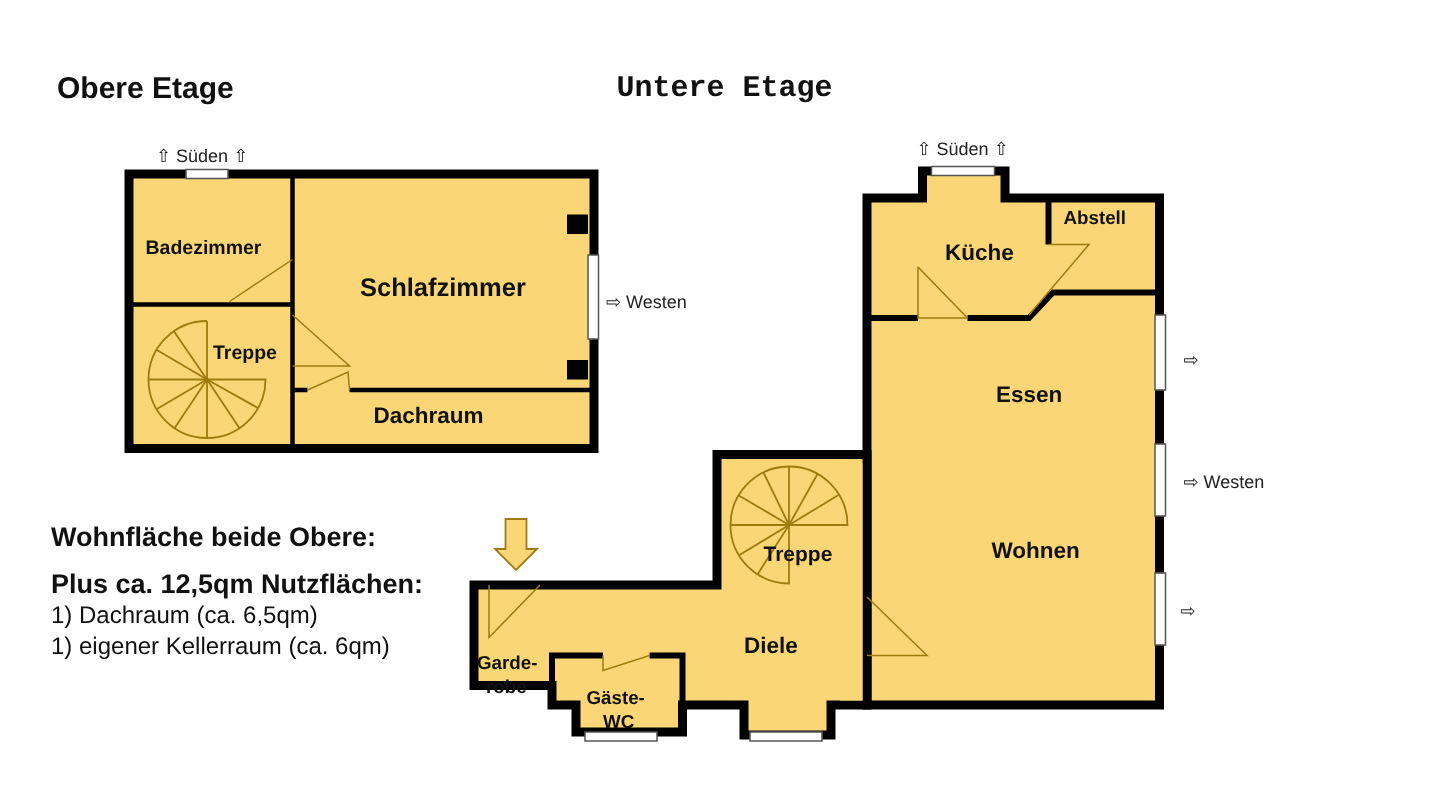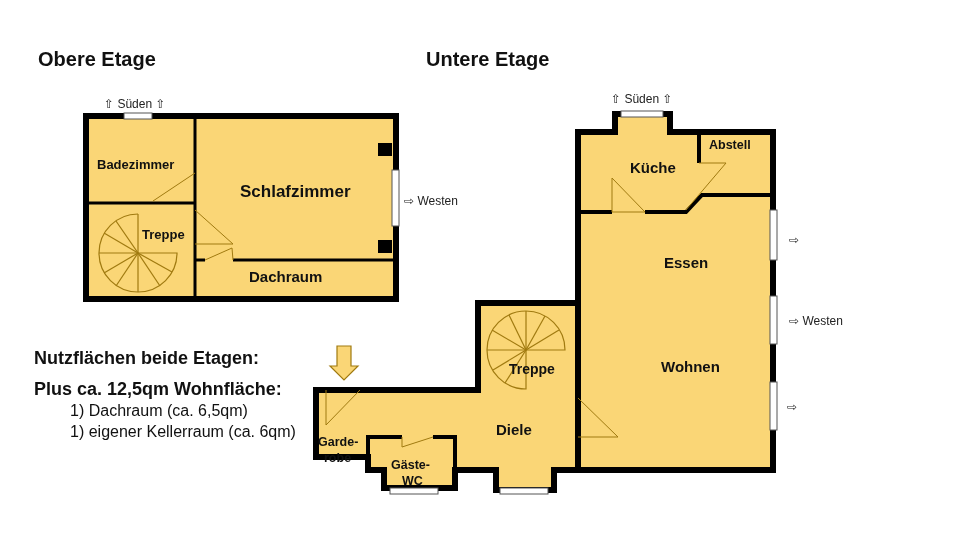--- a/index.html
+++ b/index.html
@@ -1,30 +1,30 @@
 <!DOCTYPE html>
 <html><head>
 <meta charset="utf-8">
 <style>
   html, body { margin:0; padding:0; background:#ffffff; }
   body { width:960px; height:539px; position:relative; overflow:hidden; font-family:"Liberation Sans", "DejaVu Sans", sans-serif; color:#111; }
   .heading { position:absolute; font-weight:bold; font-size:20px; color:#111; }
   #svgplan { position:absolute; left:0; top:0; }
   .info { position:absolute; left:34px; top:348px; line-height:21px; }
   .info .b { font-weight:bold; font-size:18px; }
-  .info .r { font-size:16px;margin-left:36px; }
+  .info .r { font-size:16px; }
   .info .gap { height:10px; }
   .lbl { font-family:"Liberation Sans", "DejaVu Sans", sans-serif; font-weight:bold; fill:#111; }
   .dir { font-family:"Liberation Sans", "DejaVu Sans", sans-serif; fill:#222; font-size:12px; }
 </style>
 </head>
 <body>
 
 <div class="heading" style="left:38px; top:48px;text-align:right;">Obere Etage</div>
-<div class="heading" style="left:426px; top:48px;">Untere Etage</div>
+<div class="heading" style="left:411px; top:48px;font-family:Liberation Mono, monospace;">Untere Etage</div>
 
 <svg id="svgplan" width="960" height="539" viewBox="0 0 960 539" xmlns="http://www.w3.org/2000/svg">
 
   <g>
     <rect x="86" y="116" width="310" height="183" fill="#FAD676" stroke="#000" stroke-width="6"></rect>
 
     <line x1="195" y1="116" x2="195" y2="299" stroke="#000" stroke-width="3"></line>
     <line x1="86" y1="203" x2="195" y2="203" stroke="#000" stroke-width="3"></line>
     <line x1="195" y1="260" x2="205" y2="260" stroke="#000" stroke-width="3"></line>
     <line x1="233" y1="260" x2="396" y2="260" stroke="#000" stroke-width="3"></line>
@@ -114,18 +114,18 @@
     <text class="lbl" x="391" y="469" font-size="12.5">Gäste-</text>
     <text class="lbl" x="402" y="485" font-size="12.5">WC</text>
     <text class="dir" x="611" y="103">⇧ Süden ⇧</text>
     <text class="dir" x="789" y="244">⇨</text>
     <text class="dir" x="789" y="325">⇨  Westen</text>
     <text class="dir" x="787" y="411">⇨</text>
   </g>
 </svg>
 
 <div class="info">
-  <div class="b">Nutzflächen beide Etagen:</div>
+  <div class="b">Wohnfläche beide Obere:</div>
   <div class="gap"></div>
-  <div class="b">Plus ca. 12,5qm Wohnfläche:</div>
+  <div class="b">Plus ca. 12,5qm Nutzflächen:</div>
   <div class="r">1) Dachraum (ca. 6,5qm)</div>
   <div class="r">1) eigener Kellerraum (ca. 6qm)</div>
 </div>
 
 </body></html>

